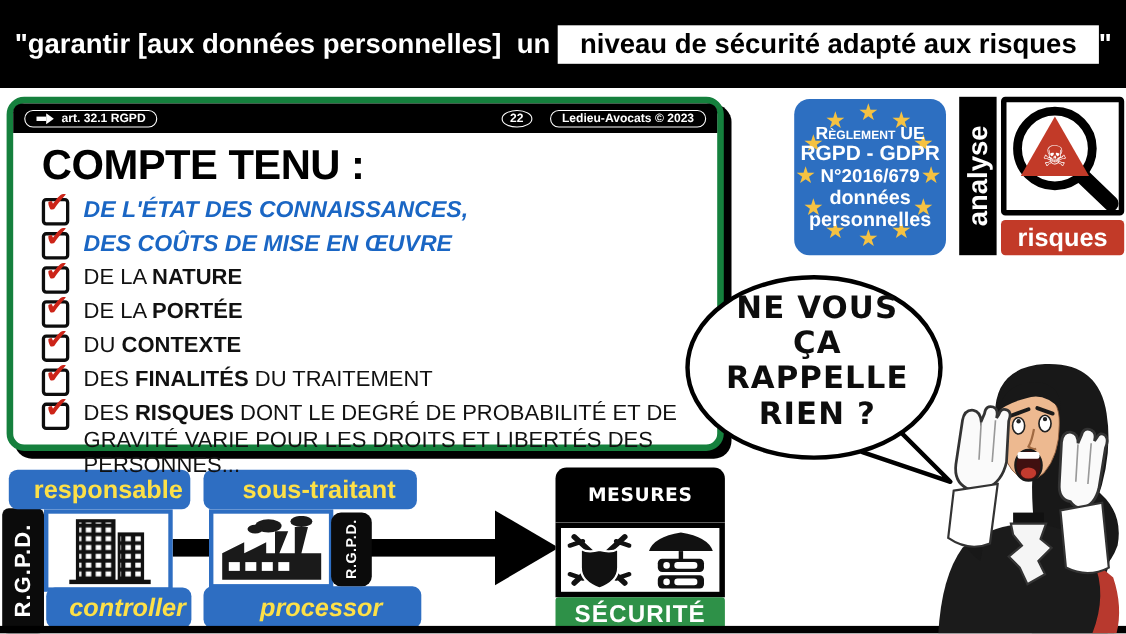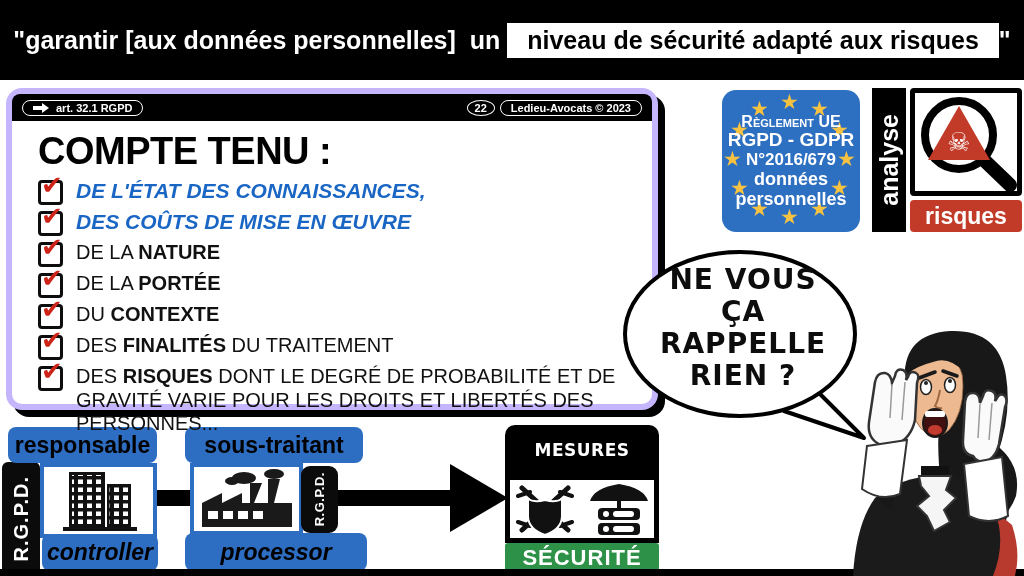--- a/index.html
+++ b/index.html
@@ -7,29 +7,29 @@
        font-family:"Liberation Sans","DejaVu Sans",sans-serif;}
   .abs{position:absolute;}
 
   
   .banner{left:0;top:0;width:1024px;height:80px;background:#000;color:#fff;
           display:flex;align-items:center;justify-content:center;font-size:25px;font-weight:600;}
   .banner span{white-space:pre;}
   .banner .hl{background:#fff;color:#000;font-weight:800;padding:3px 20px;}
 
   
-  .panel{left:6px;top:88px;width:652px;height:322px;background:#fff;border:6px solid #c4b5fd;
+  .panel{left:6px;top:88px;width:652px;height:322px;background:#fff;border:6px solid #15803d;
          border-radius:16px;box-sizing:border-box;box-shadow:7px 7px 0 #000;z-index:2;}
   .panel-header{height:27px;background:#000;border-radius:8px 8px 0 0;display:flex;
                 align-items:center;justify-content:space-between;padding:0 10px;}
   .pill{border:1.5px solid #fff;border-radius:12px;color:#fff;font-size:11px;font-weight:700;
         padding:1px 10px;display:flex;align-items:center;gap:7px;white-space:pre;}
   .circle{border:1.5px solid #fff;border-radius:50%;color:#fff;font-size:11px;font-weight:700;
           padding:1px 7px;}
-  .hdr-right{display:flex;align-items:center;gap:5px;}
+  .hdr-right{display:flex;align-items:center;gap:16px;}
   .panel-title{margin:9px 0 6px 26px;font-size:38px;font-weight:900;color:#000;letter-spacing:-.5px;}
   .rows{margin-left:26px;width:600px;}
   .row{display:flex;align-items:flex-start;gap:13px;margin-bottom:5px;
        font-size:20px;line-height:1.18;color:#111;}
   .row .txt span{white-space:pre-wrap;}
   .row .str{font-weight:800;}
   .row.blue{color:#1A66C4;font-style:italic;font-weight:600;font-size:21px;}
   .cb{flex:0 0 auto;width:19px;height:19px;border:3px solid #0d0d0d;border-radius:4px;
       position:relative;margin-top:1px;}
   .tick{position:absolute;top:-11px;left:0px;color:#CC2418;font-size:26px;font-weight:700;
@@ -67,22 +67,22 @@
                font-size:28px;font-weight:800;line-height:1.14;letter-spacing:1px;
                font-family:"DejaVu Sans","Liberation Sans",sans-serif;}
 
   
   .character{left:845px;top:326px;z-index:3;}
 
   
   .rgpd-left{left:2px;top:462px;width:38px;height:114px;background:#0b0b0b;border-radius:6px;
              color:#fff;display:flex;align-items:center;justify-content:center;z-index:1;}
   .rgpd-left .vtext{font-size:20px;letter-spacing:1px;font-weight:800;}
-  .bluebox{background:#2E6EC2;color:#000000;display:flex;align-items:center;justify-content:center;
-           border-radius:8px;z-index:1;}
+  .bluebox{background:#2E6EC2;color:#fde047;display:flex;align-items:center;justify-content:center;
+           border-radius:8px;z-index:1;padding-left:16px;}
   .responsable{left:8px;top:427px;width:149px;height:36px;font-size:23px;font-weight:800;}
   .controller{left:42px;top:534px;width:116px;height:37px;font-size:23px;font-style:italic;font-weight:600;}
   .sous{left:185px;top:427px;width:178px;height:36px;font-size:23px;font-weight:800;}
   .processor{left:185px;top:533px;width:182px;height:38px;font-size:23px;font-style:italic;font-weight:600;}
   .iconbox{background:#fff;border:4px solid #2E6EC2;box-sizing:border-box;display:flex;
            align-items:center;justify-content:center;z-index:1;}
   .building-box{left:40px;top:463px;width:117px;height:75px;}
   .factory-box{left:190px;top:463px;width:113px;height:72px;}
   .rgpd-right{left:301px;top:466px;width:37px;height:67px;background:#0b0b0b;border-radius:9px;
               color:#fff;display:flex;align-items:center;justify-content:center;z-index:2;}

